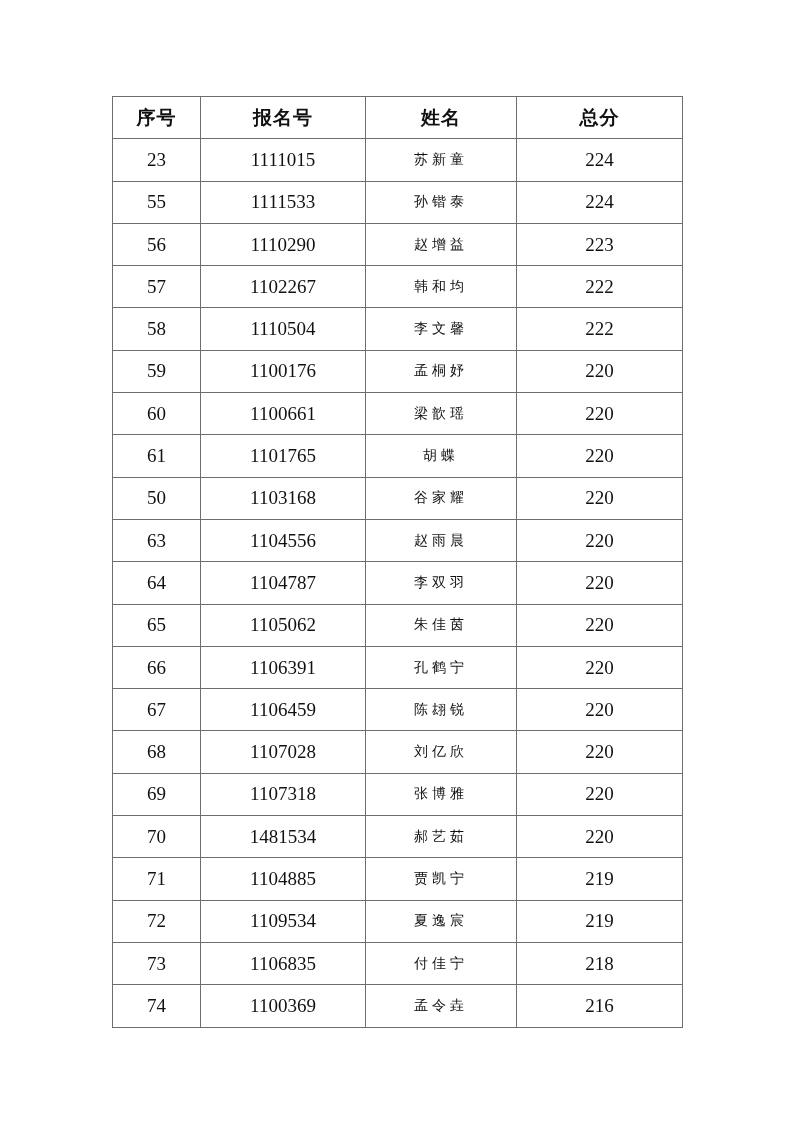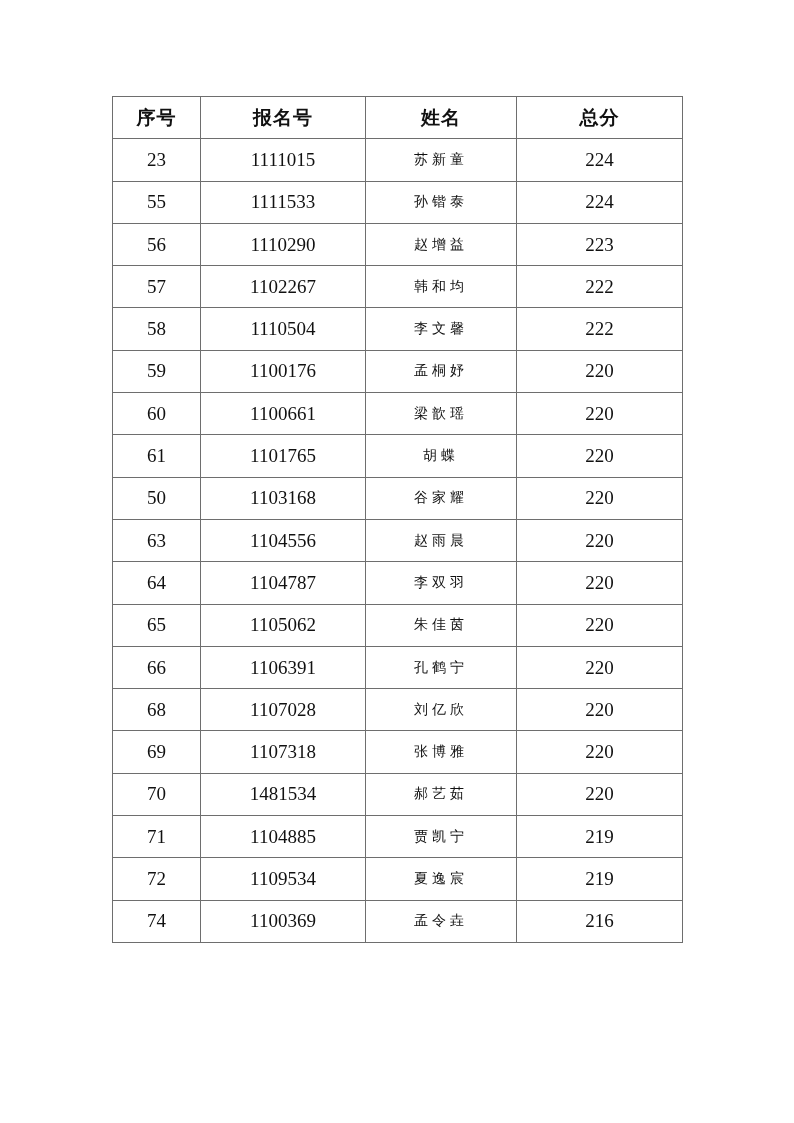--- a/index.html
+++ b/index.html
@@ -147,20 +147,26 @@
           <td class="name">朱佳茵</td>
           <td>220</td>
         </tr>
         <tr>
           <td>66</td>
           <td>1106391</td>
           <td class="name">孔鹤宁</td>
           <td>220</td>
         </tr>
         <tr>
+          <td>67</td>
+          <td>1106459</td>
+          <td class="name">陈翃锐</td>
+          <td>220</td>
+        </tr>
+        <tr>
           <td>68</td>
           <td>1107028</td>
           <td class="name">刘亿欣</td>
           <td>220</td>
         </tr>
         <tr>
           <td>69</td>
           <td>1107318</td>
           <td class="name">张博雅</td>
           <td>220</td>
@@ -175,20 +181,26 @@
           <td>71</td>
           <td>1104885</td>
           <td class="name">贾凯宁</td>
           <td>219</td>
         </tr>
         <tr>
           <td>72</td>
           <td>1109534</td>
           <td class="name">夏逸宸</td>
           <td>219</td>
+        </tr>
+        <tr>
+          <td>73</td>
+          <td>1106835</td>
+          <td class="name">付佳宁</td>
+          <td>218</td>
         </tr>
         <tr>
           <td>74</td>
           <td>1100369</td>
           <td class="name">孟令垚</td>
           <td>216</td>
         </tr>
       </tbody>
   </table>
 </div>

